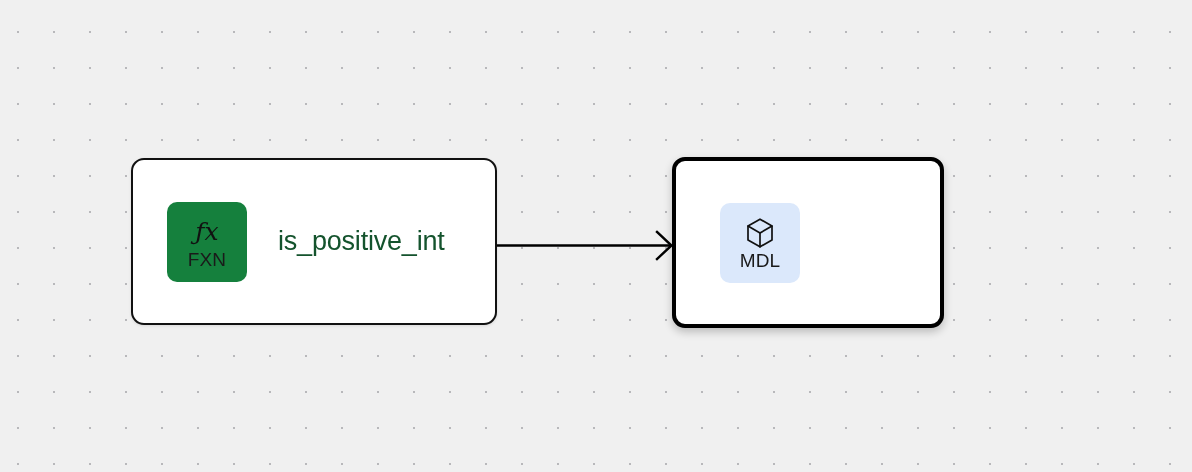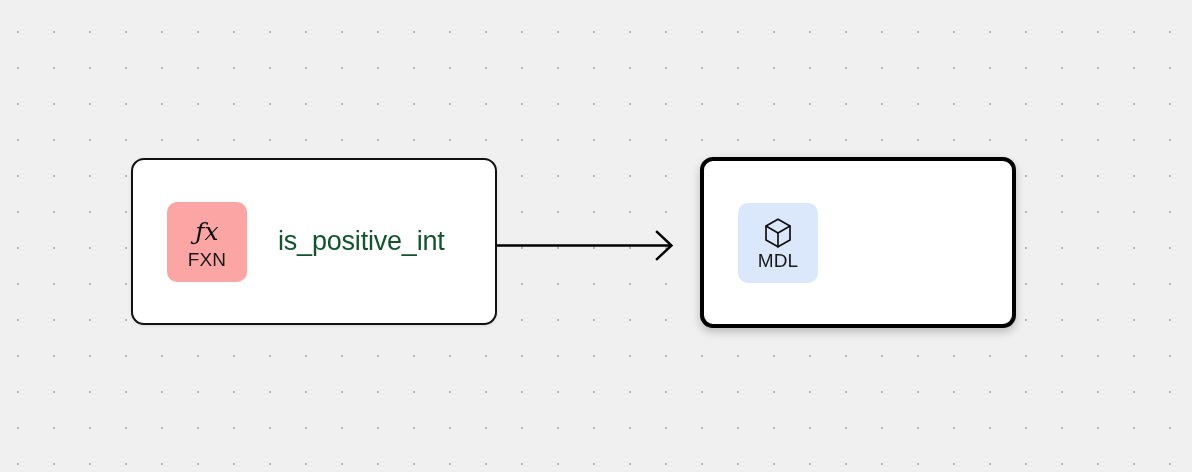--- a/index.html
+++ b/index.html
@@ -49,42 +49,42 @@
     left: 131px;
     top: 158px;
     width: 366px;
     height: 167px;
     border: 2px solid #111111;
     padding-left: 34px;
     box-shadow: 0 1px 3px rgba(0,0,0,0.10);
   }
 
   .node-mdl {
-    left: 700px;
+    left: 672px;
     top: 157px;
-    width: 316px;
+    width: 272px;
     height: 171px;
     border: 4px solid #000000;
-    padding-left: 34px;
+    padding-left: 44px;
     box-shadow: 0 4px 8px rgba(0,0,0,0.22);
   }
 
   
   .badge {
     width: 80px;
     height: 80px;
     border-radius: 10px;
     flex: 0 0 auto;
     display: flex;
     flex-direction: column;
     align-items: center;
     justify-content: center;
     gap: 1px;
   }
-  .badge-fxn { background: #fca5a5; }
+  .badge-fxn { background: #15803d; }
   .badge-mdl { background: #dbe8fb; }
 
   .badge-glyph {
     height: 34px;
     display: flex;
     align-items: center;
     justify-content: center;
     color: #111111;
   }
   .badge-glyph-fx {

